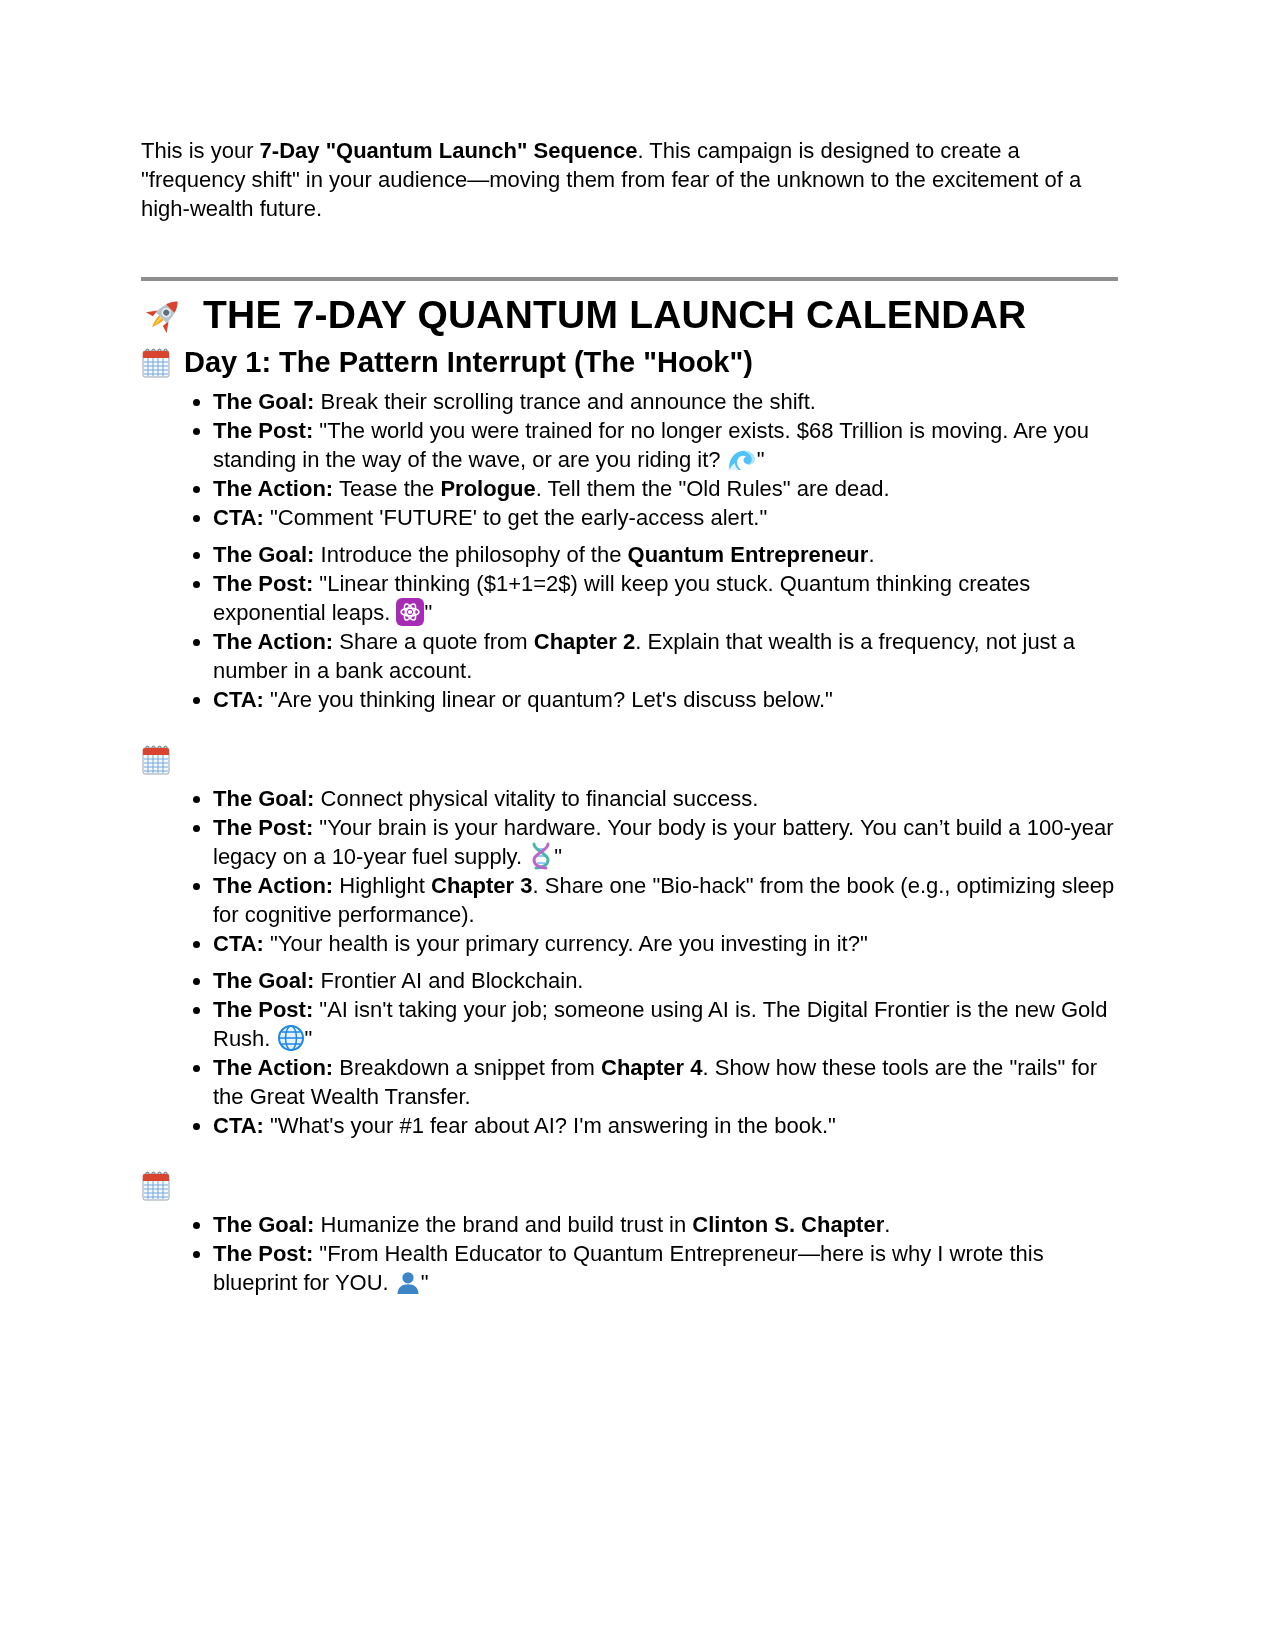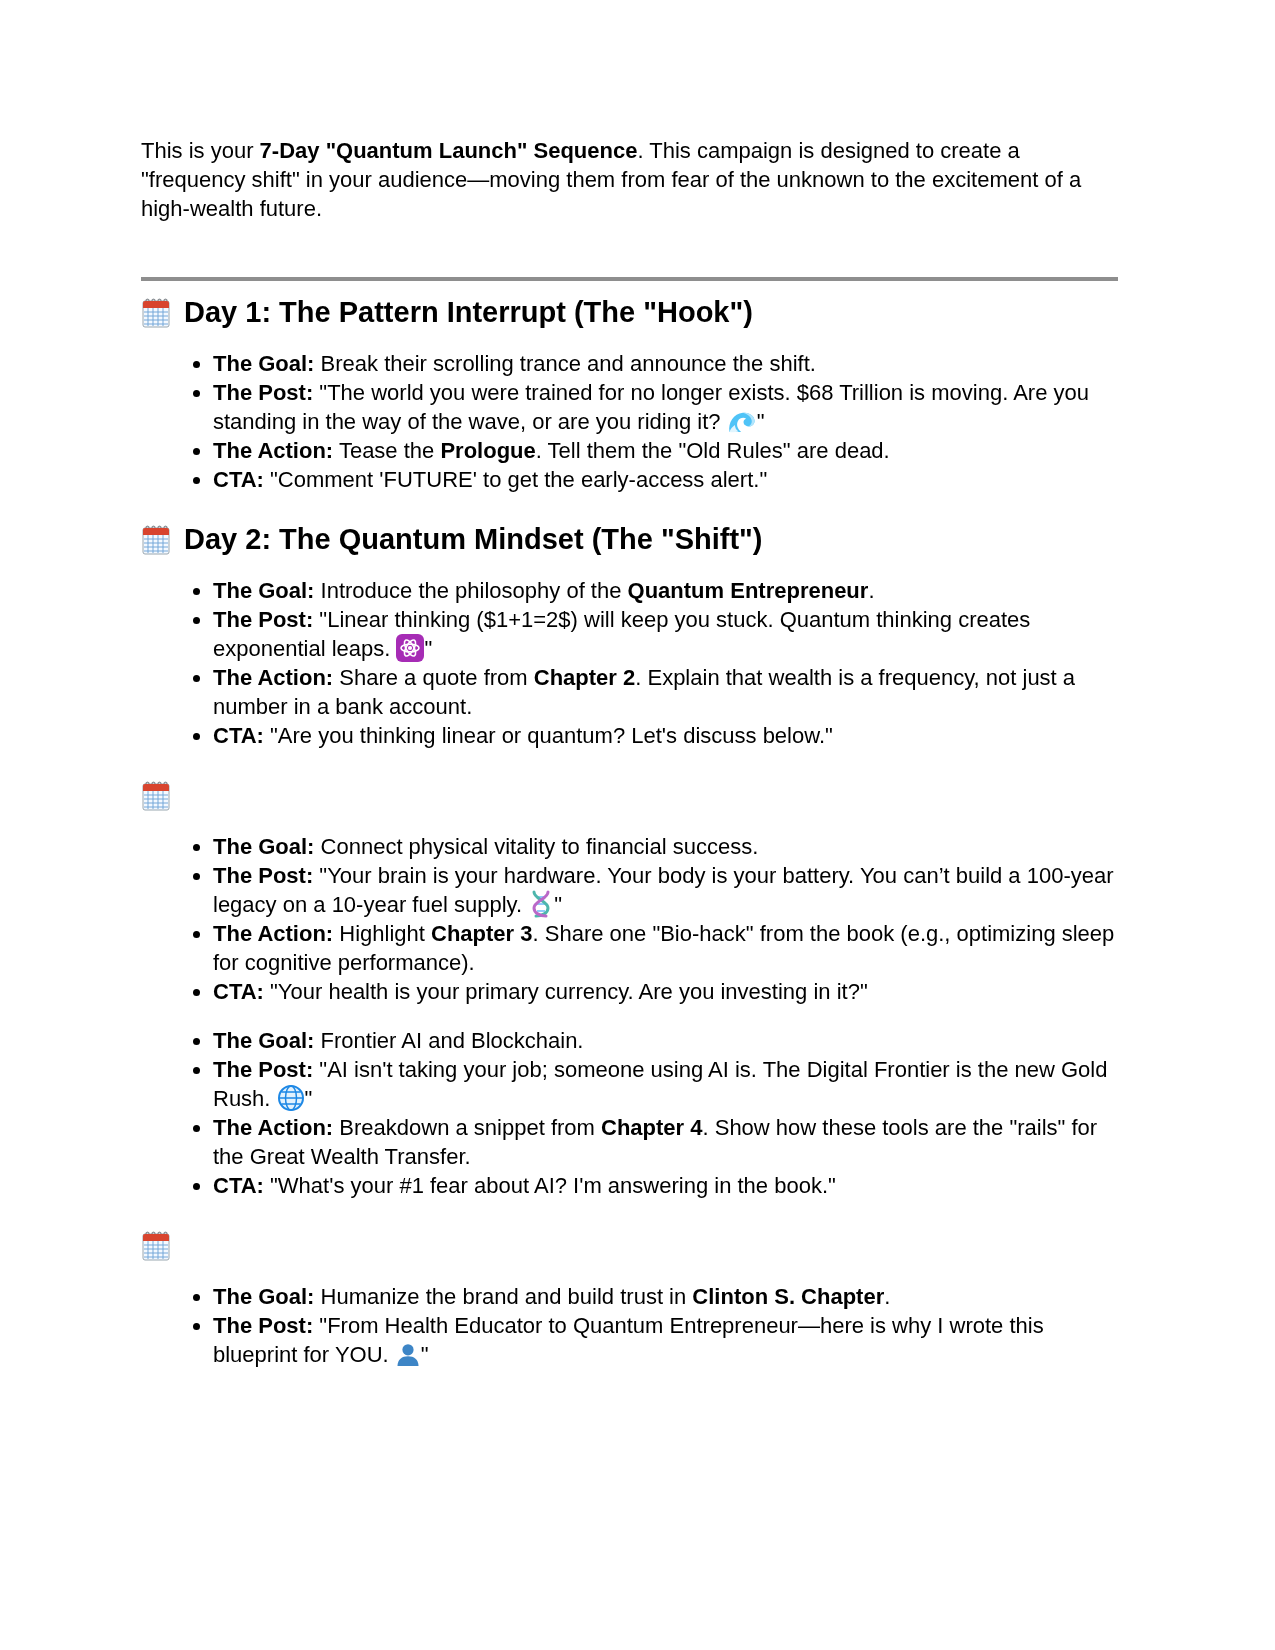--- a/index.html
+++ b/index.html
@@ -26,39 +26,53 @@
     font-size:39px;line-height:48px;font-weight:bold;
     margin:8px 0 0 0;
     display:flex;align-items:center;gap:16px;
     letter-spacing:.2px;
   }
   h2.day-title{
     font-size:29px;line-height:34px;font-weight:bold;
     margin:28px 0 0 0;
     display:flex;align-items:center;gap:13px;
   }
-  section.day:first-of-type h2.day-title{margin-top:14px;}
+  section.day:first-of-type h2.day-title{margin-top:6px;}
   ul.day-list{
-    margin:20px 0 0 0;padding:0 0 0 72px;
+    margin:8px 0 0 0;padding:0 0 0 72px;
     list-style:disc outside;
   }
   ul.day-list li{
     font-size:22px;line-height:29px;
     padding:0;margin:0;
   }
   .emoji{display:inline-block;vertical-align:-6px;line-height:0;}
   .emoji svg{display:inline-block;}
   h1 .emoji,h2 .emoji{vertical-align:middle;}
 </style>
 </head>
 <body>
 
 <main class="page">
   <p class="body-text" id="intro"><span>This is your </span><span class="b">7-Day "Quantum Launch" Sequence</span><span>. This campaign is designed to create a "frequency shift" in your audience—moving them from fear of the unknown to the excitement of a high-wealth future.</span></p>
   <hr class="divider">
+  <h1 class="doc-title" id="doc-title">
+      <span class="emoji"><svg width="46" height="46" viewBox="0 0 36 36">
+          <g transform="rotate(45 18 18)">
+            <path d="M15.5 21 C15.5 25 17 28.5 18 31.5 C19 28.5 20.5 25 20.5 21 Z" fill="#f6a623"></path>
+            <path d="M17 21 C17 24 17.6 26.5 18 28.5 C18.4 26.5 19 24 19 21 Z" fill="#ffd54f"></path>
+            <path d="M12 19 L6.5 26.5 L12.5 24.8 Z" fill="#d8442e"></path>
+            <path d="M24 19 L29.5 26.5 L23.5 24.8 Z" fill="#d8442e"></path>
+            <path d="M18 3 C22.5 7.5 24 14 24 21 L12 21 C12 14 13.5 7.5 18 3 Z" fill="#b8c4cc"></path>
+            <path d="M18 3 C20.5 5.5 21.9 8.2 22.6 11 L13.4 11 C14.1 8.2 15.5 5.5 18 3 Z" fill="#d8442e"></path>
+            <circle cx="18" cy="15.5" r="3" fill="#5d707c" stroke="#eceff1" stroke-width="1.3"></circle>
+          </g>
+        </svg></span>
+      <span class="b">THE 7-DAY QUANTUM LAUNCH CALENDAR</span>
+    </h1>
   <div id="sections">
       <section class="day">
         <h2 class="day-title">
           <span class="emoji"><svg width="30" height="34" viewBox="0 0 30 34">
               <rect x="2" y="6" width="26" height="26" rx="2" fill="#f4f9ff" stroke="#9aa7b0" stroke-width="1"></rect>
               <path d="M2 8 a2 2 0 0 1 2-2 h22 a2 2 0 0 1 2 2 v5 H2 Z" fill="#d8442e"></path>
               <g stroke="#74a7d8" stroke-width="1" fill="none">
                 <path d="M3 17 H27 M3 21 H27 M3 25 H27 M3 29 H27"></path>
                 <path d="M7 13 V31 M12 13 V31 M17 13 V31 M22 13 V31"></path>
               </g>
@@ -73,34 +87,20 @@
           <li><span class="b">The Post:</span><span> "The world you were trained for no longer exists. $68 Trillion is moving. Are you standing in the way of the wave, or are you riding it? </span><span class="emoji"><svg width="30" height="26" viewBox="0 0 36 30">
                 <path fill="#4fc3f7" d="M3 27 C1 16 8 5 19 4 C29 3 34 10 33 15 C32 20 26 22 22 19 C19 17 19 12 23 11 C20 9 15 10 13 14 C11 18 12.5 23 17 27 Z"></path>
                 <path fill="#b3e5fc" d="M19 4 C29 3 34 10 33 15 C32.3 18.5 29 21 25.5 20.5 C29 18.8 30.5 15 29.3 12 C27.8 8 24 5 19 4 Z"></path>
                 <path fill="#e1f5fe" d="M3 27 C6 27.5 10 27.5 14 26.5 C11 24.5 9.5 21.5 9.5 18.5 C6.5 20.5 4 23.5 3 27 Z"></path>
               </svg></span><span>"</span></li>
           <li><span class="b">The Action:</span><span> Tease the </span><span class="b">Prologue</span><span>. Tell them the "Old Rules" are dead.</span></li>
           <li><span class="b">CTA:</span><span> "Comment 'FUTURE' to get the early-access alert."</span></li>
         </ul>
       </section>
       <section class="day">
-        <h2 class="day-title">
-          <span class="emoji"><svg width="30" height="34" viewBox="0 0 30 34">
-              <rect x="2" y="6" width="26" height="26" rx="2" fill="#f4f9ff" stroke="#9aa7b0" stroke-width="1"></rect>
-              <path d="M2 8 a2 2 0 0 1 2-2 h22 a2 2 0 0 1 2 2 v5 H2 Z" fill="#d8442e"></path>
-              <g stroke="#74a7d8" stroke-width="1" fill="none">
-                <path d="M3 17 H27 M3 21 H27 M3 25 H27 M3 29 H27"></path>
-                <path d="M7 13 V31 M12 13 V31 M17 13 V31 M22 13 V31"></path>
-              </g>
-              <g stroke="#8a8f94" stroke-width="1.4" fill="none">
-                <path d="M5 6 C5 3.5 8 3.5 8 6 M11 6 C11 3.5 14 3.5 14 6 M17 6 C17 3.5 20 3.5 20 6 M23 6 C23 3.5 26 3.5 26 6"></path>
-              </g>
-            </svg></span>
-          <span>Day 2: The Quantum Mindset (The "Shift")</span>
-        </h2>
         <ul class="day-list">
           <li><span class="b">The Goal:</span><span> Introduce the philosophy of the </span><span class="b">Quantum Entrepreneur</span><span>.</span></li>
           <li><span class="b">The Post:</span><span> "Linear thinking ($1+1=2$) will keep you stuck. Quantum thinking creates exponential leaps. </span><span class="emoji"><svg width="28" height="28" viewBox="0 0 28 28">
                 <rect width="28" height="28" rx="6" fill="#a62cb5"></rect>
                 <g stroke="#ffffff" stroke-width="1.6" fill="none">
                   <ellipse cx="14" cy="14" rx="9" ry="3.8"></ellipse>
                   <ellipse cx="14" cy="14" rx="9" ry="3.8" transform="rotate(60 14 14)"></ellipse>
                   <ellipse cx="14" cy="14" rx="9" ry="3.8" transform="rotate(120 14 14)"></ellipse>
                 </g>
                 <circle cx="14" cy="14" r="2.1" fill="#ffffff"></circle>

